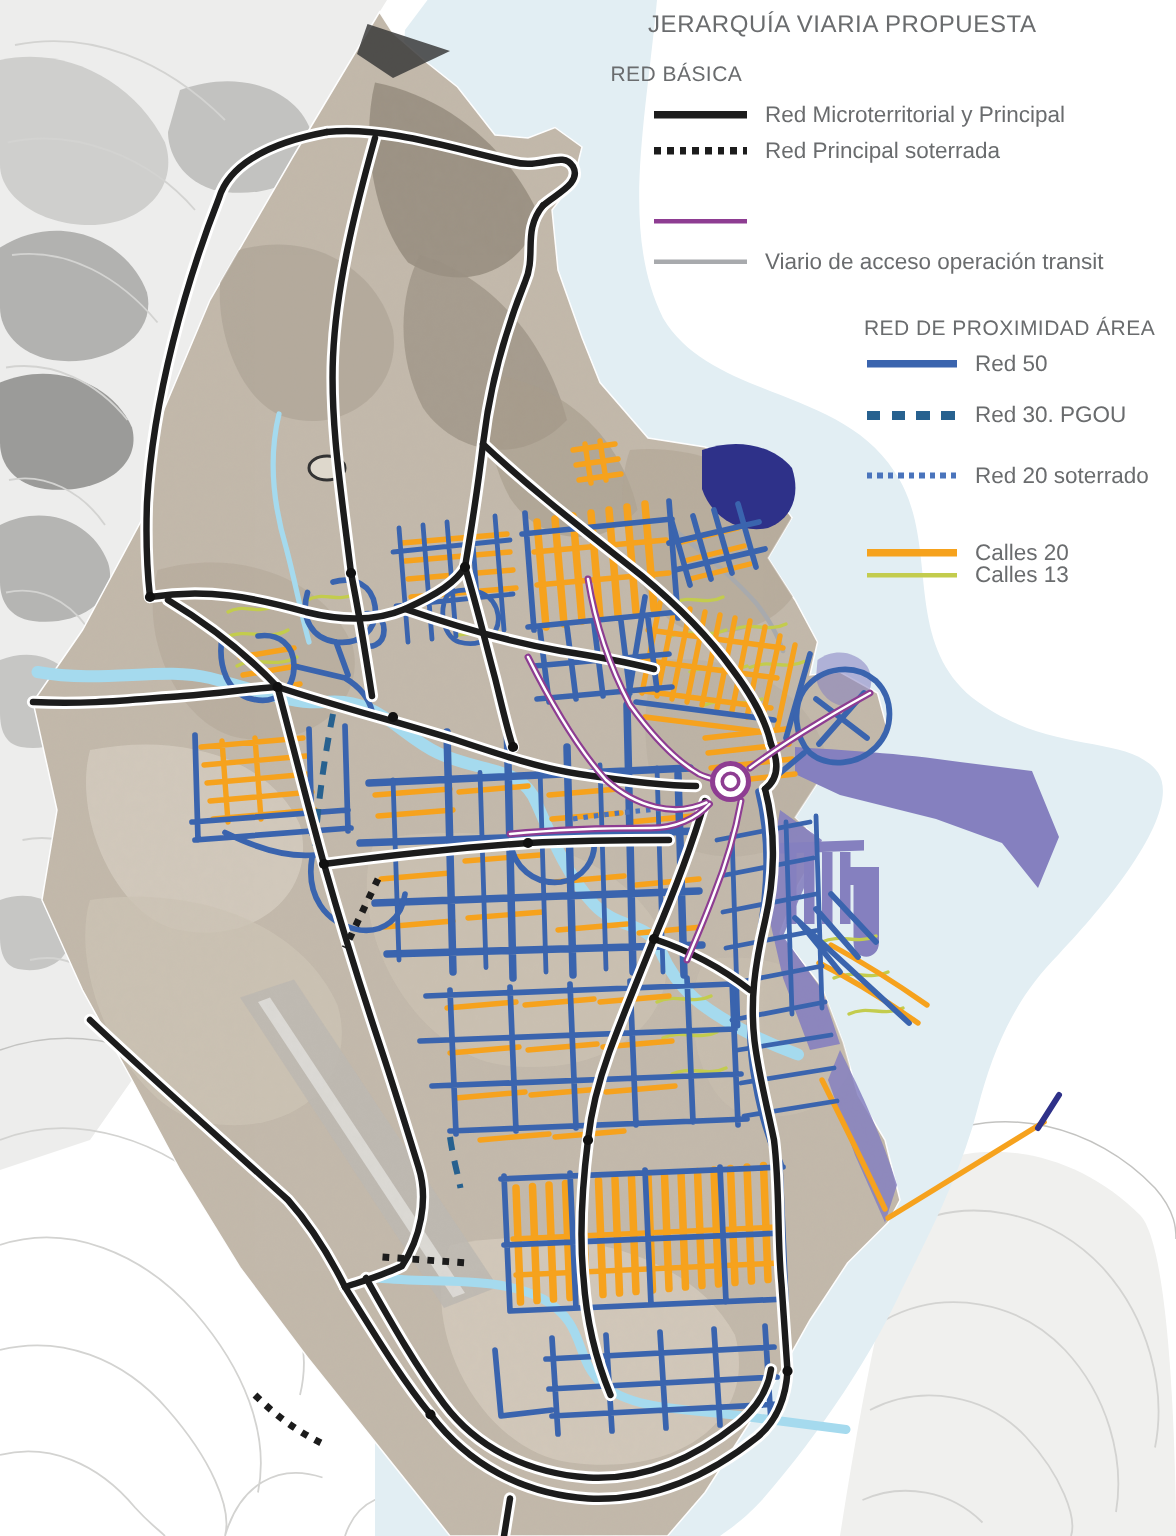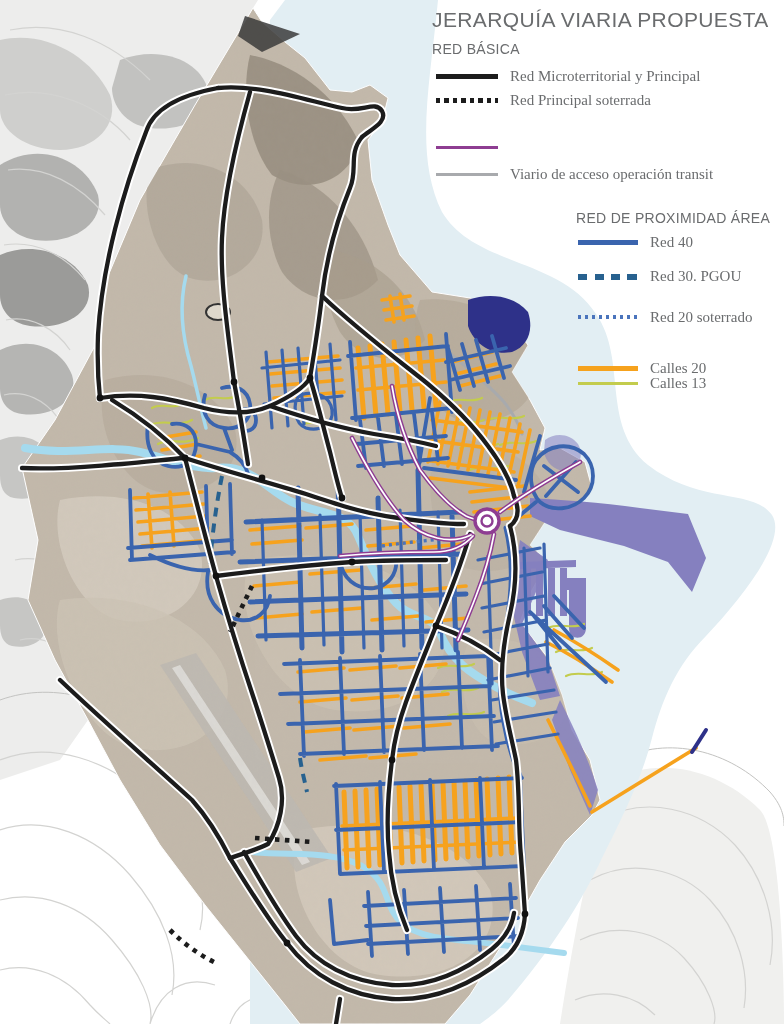--- a/index.html
+++ b/index.html
@@ -22,24 +22,24 @@
   .bso{fill:none;stroke:var(--red30-soterrado);stroke-width:3.4;stroke-dasharray:3 4;stroke-linecap:butt;}
   .o5{fill:none;stroke:var(--calles20);stroke-width:5;stroke-linecap:round;}
   .o4{fill:none;stroke:var(--calles20);stroke-width:3.6;stroke-linecap:round;}
   .g2{fill:none;stroke:var(--calles10);stroke-width:2.2;stroke-linecap:round;}
   .riv{fill:none;stroke:var(--river);stroke-linecap:round;}
   .cont{fill:none;stroke:#d3d3d1;stroke-width:1.2;}
   .contd{fill:none;stroke:#c3c3c1;stroke-width:1;}
 
   
   .legend-el{position:absolute;color:var(--legend-text);white-space:nowrap;}
-  .ltitle{left:432px;top:8px;font-size:21px;letter-spacing:.4px;}
-  .lhead1{left:432px;top:41px;font-size:14px;letter-spacing:.3px;}
+  .ltitle{left:432px;top:8px;font-size:16px;letter-spacing:.4px;}
+  .lhead1{left:407px;top:41px;font-size:14px;letter-spacing:.3px;}
   .lhead2{left:576px;top:210px;font-size:14px;letter-spacing:.3px;}
-  .lrow{position:absolute;left:0;top:0;width:784px;height:20px;font-family:Liberation Serif, serif;}
+  .lrow{position:absolute;left:0;top:0;width:784px;height:20px;}
   .sw{position:absolute;width:62px;}
   .s1{left:436px;} .t1{left:510px;position:absolute;font-size:15px;color:var(--legend-text);white-space:nowrap;}
   .s2{left:578px;width:60px;} .t2{left:650px;position:absolute;font-size:15px;color:var(--legend-text);white-space:nowrap;}
   .sw-solid-black{height:4.5px;background:var(--road-primary);}
   .sw-dotted-black{height:5px;background:repeating-linear-gradient(90deg,var(--road-primary) 0 4.5px,transparent 4.5px 8.5px);}
   .sw-solid-purple{height:3px;background:var(--road-approach);}
   .sw-solid-gray{height:3px;background:var(--road-access);}
   .sw-solid-blue{height:5px;background:var(--red30);}
   .sw-dashed-blue{height:5.5px;background:repeating-linear-gradient(90deg,var(--red30-pgou) 0 9px,transparent 9px 16.5px);}
   .sw-dotted-blue{height:4px;background:repeating-linear-gradient(90deg,var(--red30-soterrado) 0 3.5px,transparent 3.5px 7px);}
@@ -311,21 +311,21 @@
   </div>
   <div class="lrow" style="top:166px">
     <span class="sw s1 sw-solid-gray" style="top:7px"></span>
     <span class="t1">Viario de acceso operación transit</span>
   </div>
 
   <div class="legend-el lhead2">RED DE PROXIMIDAD ÁREA</div>
 
   <div class="lrow" style="top:234px">
     <span class="sw s2 sw-solid-blue" style="top:6px"></span>
-    <span class="t2">Red 40</span>
+    <span class="t2">Red 50</span>
   </div>
   <div class="lrow" style="top:268px">
     <span class="sw s2 sw-dashed-blue" style="top:6px"></span>
     <span class="t2">Red 30. PGOU</span>
   </div>
   <div class="lrow" style="top:309px">
     <span class="sw s2 sw-dotted-blue" style="top:6px"></span>
     <span class="t2">Red 20 soterrado</span>
   </div>
   <div class="lrow" style="top:360px">

